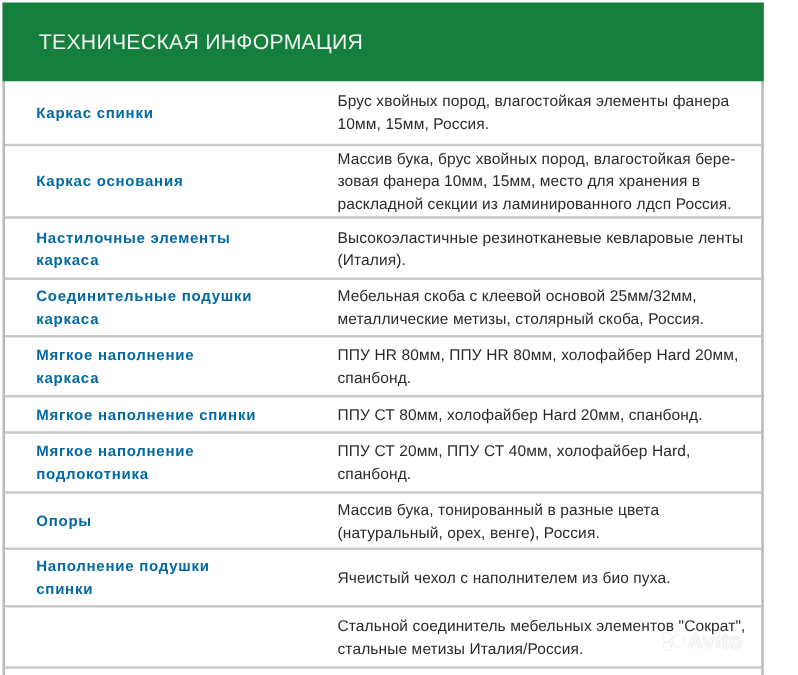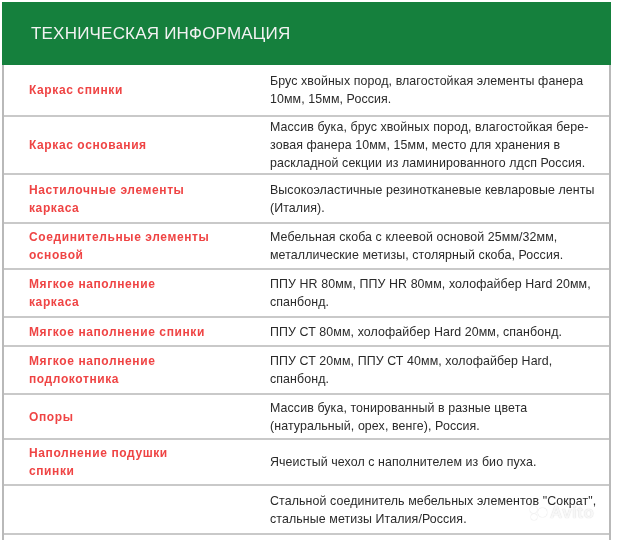--- a/index.html
+++ b/index.html
@@ -20,21 +20,21 @@
       font-family: "Liberation Sans", sans-serif;
     }
     .rows { position: absolute; left: 4px; top: 65px; width: 605px; }
     .row {
       position: relative; box-sizing: border-box;
       border-bottom: 2px solid #c9c9c9;
       display: flex; align-items: center;
     }
     .row .label {
       position: absolute; left: 25px; width: 220px;
-      font-weight: bold; font-size: 12px; color: #ef4444;
+      font-weight: bold; font-size: 12px; color: #0369a1;
       letter-spacing: 0.6px; line-height: 18px;
     }
     .row .value {
       position: absolute; left: 266px; width: 345px;
       font-size: 12.4px; color: #2a2a2a; line-height: 18px;
       letter-spacing: 0.1px;
     }
     .watermark {
       position: absolute; left: 530px; top: 503px;
       font-size: 17px; font-weight: bold; color: rgba(255,255,255,0.85);
@@ -64,21 +64,21 @@
   </div>
   <div class="row" style="height:58px">
     <div class="label">Каркас основания</div>
     <div class="value" style="width:345px">Массив бука, брус хвойных пород, влагостойкая бере-зовая фанера 10мм, 15мм, место для хранения в раскладной секции из ламинированного лдсп Россия.</div>
   </div>
   <div class="row" style="height:49px">
     <div class="label" style="width:175px">Настилочные элементы каркаса</div>
     <div class="value" style="width:340px">Высокоэластичные резинотканевые кевларовые ленты (Италия).</div>
   </div>
   <div class="row" style="height:46px">
-    <div class="label" style="width:185px">Соединительные элементы основой</div>
+    <div class="label" style="width:185px">Соединительные подушки каркаса</div>
     <div class="value" style="width:320px">Мебельная скоба с клеевой основой 25мм/32мм, металлические метизы, столярный скоба, Россия.</div>
   </div>
   <div class="row" style="height:48px">
     <div class="label" style="width:140px">Мягкое наполнение каркаса</div>
     <div class="value" style="width:340px">ППУ HR 80мм, ППУ HR 80мм, холофайбер Hard 20мм, спанбонд.</div>
   </div>
   <div class="row" style="height:29px">
     <div class="label">Мягкое наполнение спинки</div>
     <div class="value">ППУ СТ 80мм, холофайбер Hard 20мм, спанбонд.</div>
   </div>

